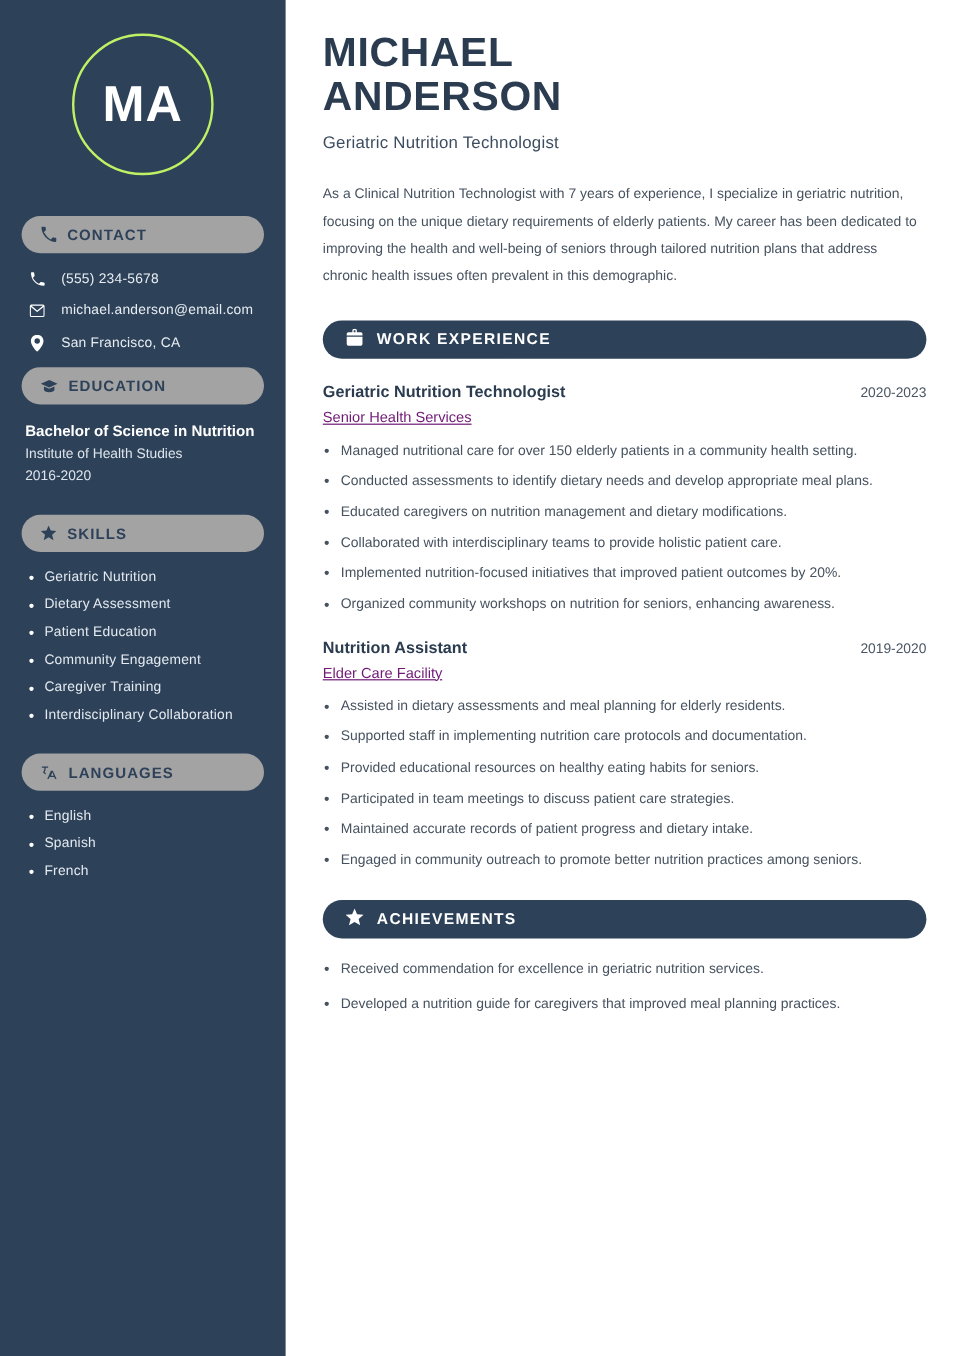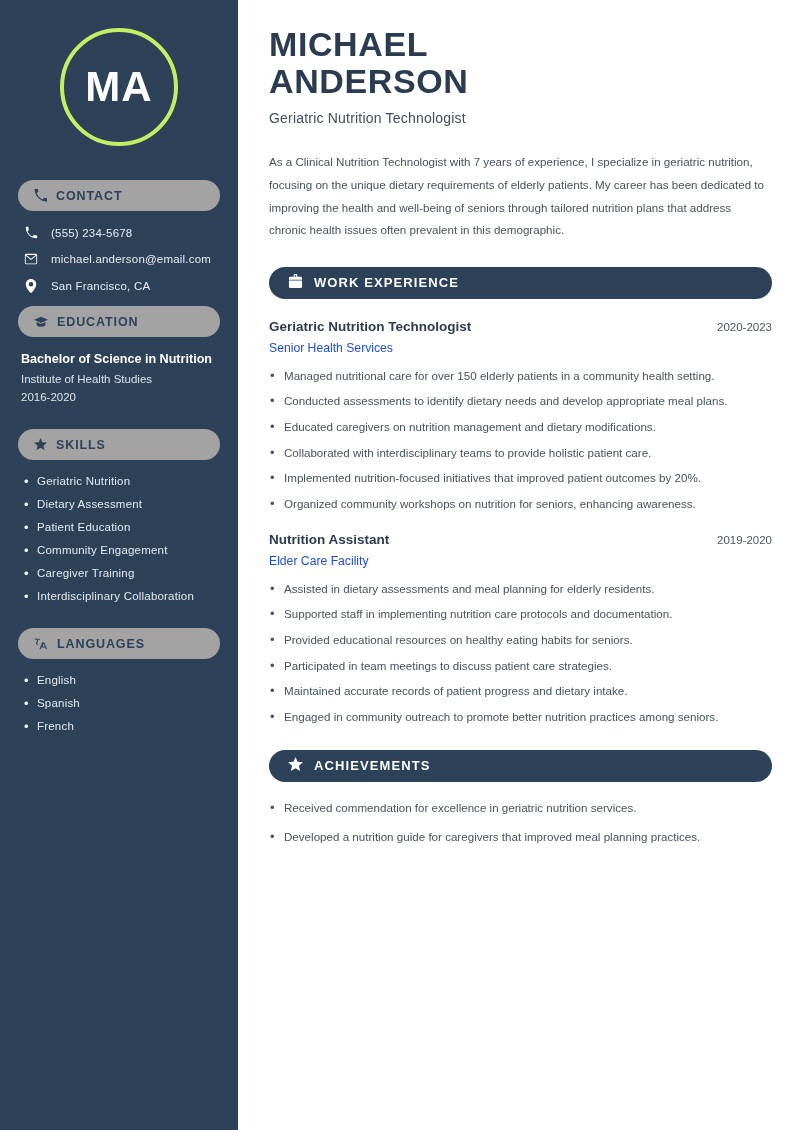--- a/index.html
+++ b/index.html
@@ -30,21 +30,21 @@
   .avatar-wrap {
     display: flex;
     justify-content: center;
     margin-top: 6px;
     margin-bottom: 34px;
   }
   .avatar {
     width: 118px;
     height: 118px;
     border-radius: 50%;
-    border: 4px solid #bef264;
+    border: 2px solid #bef264;
     display: flex;
     align-items: center;
     justify-content: center;
     font-size: 42px;
     font-weight: bold;
     letter-spacing: 1px;
     color: #ffffff;
   }
 
   .pill {
@@ -165,21 +165,22 @@
     font-weight: bold;
     color: #2b3c50;
   }
   .job-date {
     font-size: 11.5px;
     color: #4a5663;
   }
   .job-company {
     margin-top: 7px;
     font-size: 12.2px;
-    color: #1d4ed8;
+    color: #701a75;
+    text-decoration: underline;
   }
   .bullets { list-style: none; margin-top: 13px; }
   .bullets li {
     font-size: 11.6px;
     color: #46525f;
     position: relative;
     padding-left: 15px;
     margin-bottom: 10px;
     line-height: 1.35;
   }

